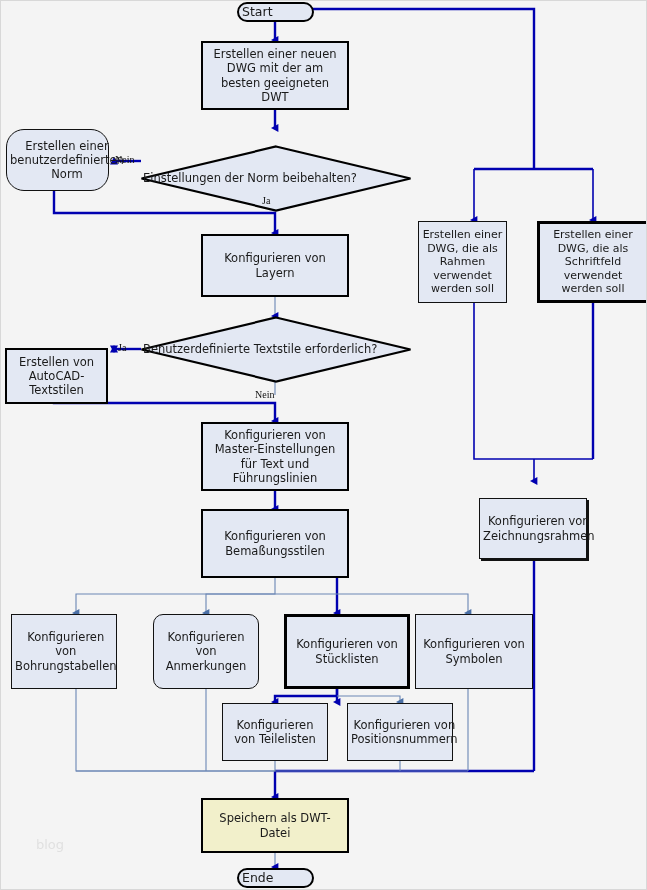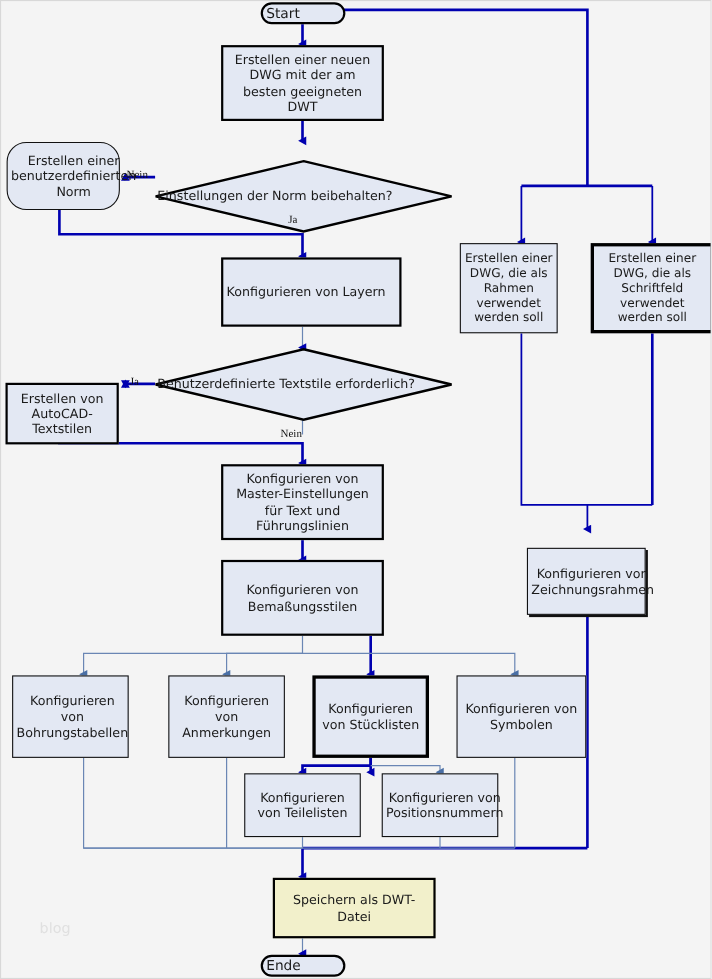--- a/index.html
+++ b/index.html
@@ -172,21 +172,21 @@
     <svg width="272" height="67" viewBox="0 0 272 67">
       <polygon points="136,1.5 270.5,33.5 136,65.5 1.5,33.5" fill="#e3e8f3" stroke="#000000" stroke-width="2.2"></polygon>
     </svg>
     <span class="dtext">Einstellungen der Norm beibehalten?</span>
   </div>
 
   <div class="node proc thin" style="left:5px; top:128px; width:103px; height:62px;border-radius:18px;">
     <span>Erstellen einer benutzerdefinierten Norm</span>
   </div>
 
-  <div class="node proc" style="left:200px; top:233px; width:164px; height:63px;">
+  <div class="node proc" style="left:200px; top:233px; width:148px; height:63px;">
     <span>Konfigurieren von Layern</span>
   </div>
 
   <div class="node decision" style="left:139px; top:315px; width:272px; height:67px;">
     <svg width="272" height="67" viewBox="0 0 272 67">
       <polygon points="136,1.5 270.5,33.5 136,65.5 1.5,33.5" fill="#e3e8f3" stroke="#000000" stroke-width="2.2"></polygon>
     </svg>
     <span class="dtext">Benutzerdefinierte Textstile erforderlich?</span>
   </div>
 
@@ -199,25 +199,25 @@
   </div>
 
   <div class="node proc" style="left:200px; top:508px; width:148px; height:69px;">
     <span>Konfigurieren von Bemaßungsstilen</span>
   </div>
 
   <div class="node proc thin" style="left:10px; top:613px; width:106px; height:75px;">
     <span>Konfigurieren von Bohrungstabellen</span>
   </div>
 
-  <div class="node proc thin" style="left:152px; top:613px; width:106px; height:75px;">
+  <div class="node proc thin" style="left:152px; top:613px; width:106px; height:75px;border-radius:10px;">
     <span>Konfigurieren von Anmerkungen</span>
   </div>
 
-  <div class="node proc" style="left:283px; top:613px; width:106px; height:75px; border-width:3px;">
+  <div class="node proc" style="left:283px; top:613px; width:126px; height:75px; border-width:3px;">
     <span>Konfigurieren von Stücklisten</span>
   </div>
 
   <div class="node proc thin" style="left:414px; top:613px; width:118px; height:75px;">
     <span>Konfigurieren von Symbolen</span>
   </div>
 
   <div class="node proc thin" style="left:221px; top:702px; width:106px; height:58px;">
     <span>Konfigurieren von Teilelisten</span>
   </div>
@@ -231,21 +231,21 @@
   </div>
 
   <div class="node proc" style="left:536px; top:220px; width:112px; height:82px; font-size:11px; border-width:3px;">
     <span>Erstellen einer DWG, die als Schriftfeld verwendet werden soll</span>
   </div>
 
   <div class="node proc thin shadow" style="left:478px; top:497px; width:108px; height:61px;">
     <span>Konfigurieren von Zeichnungsrahmen</span>
   </div>
 
-  <div class="node proc save" style="left:200px; top:797px; width:148px; height:55px;margin-left:47px;">
+  <div class="node proc save" style="left:200px; top:797px; width:148px; height:55px;">
     <span>Speichern als DWT-Datei</span>
   </div>
 
   <div class="node terminator" style="left:236px; top:867px; width:77px; height:20px;">
     <span>Ende</span>
   </div>
 
   <div class="edge-label" style="left:114px; top:153px;">Nein</div>
   <div class="edge-label" style="left:261px; top:194px;">Ja</div>
   <div class="edge-label" style="left:117px; top:341px;">Ja</div>

